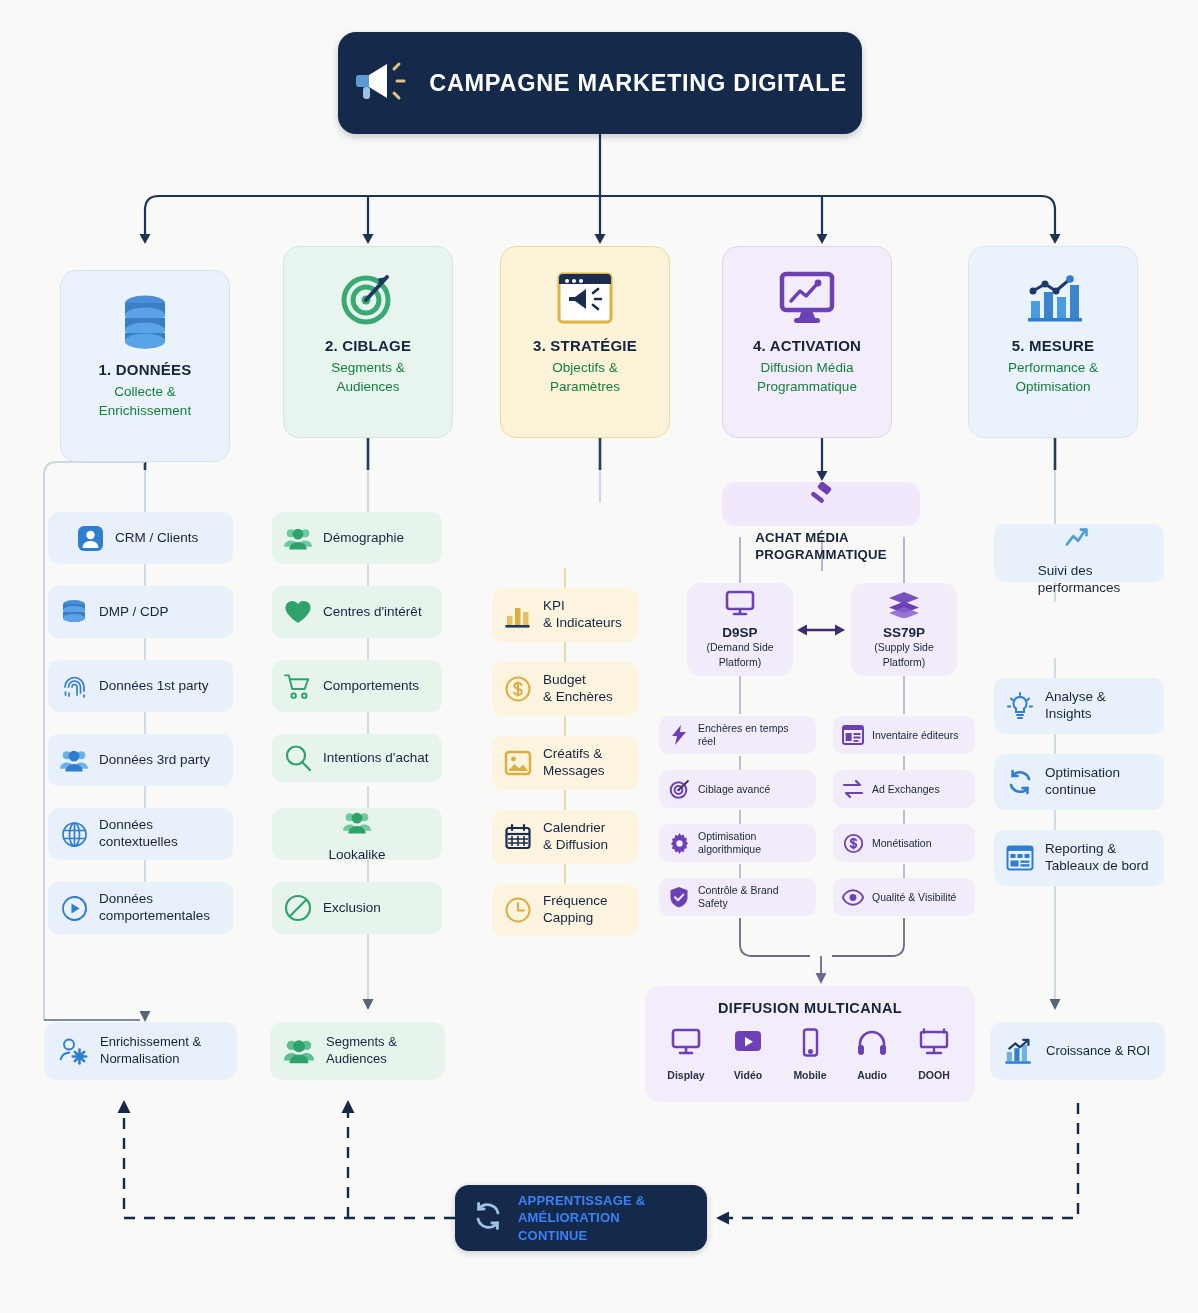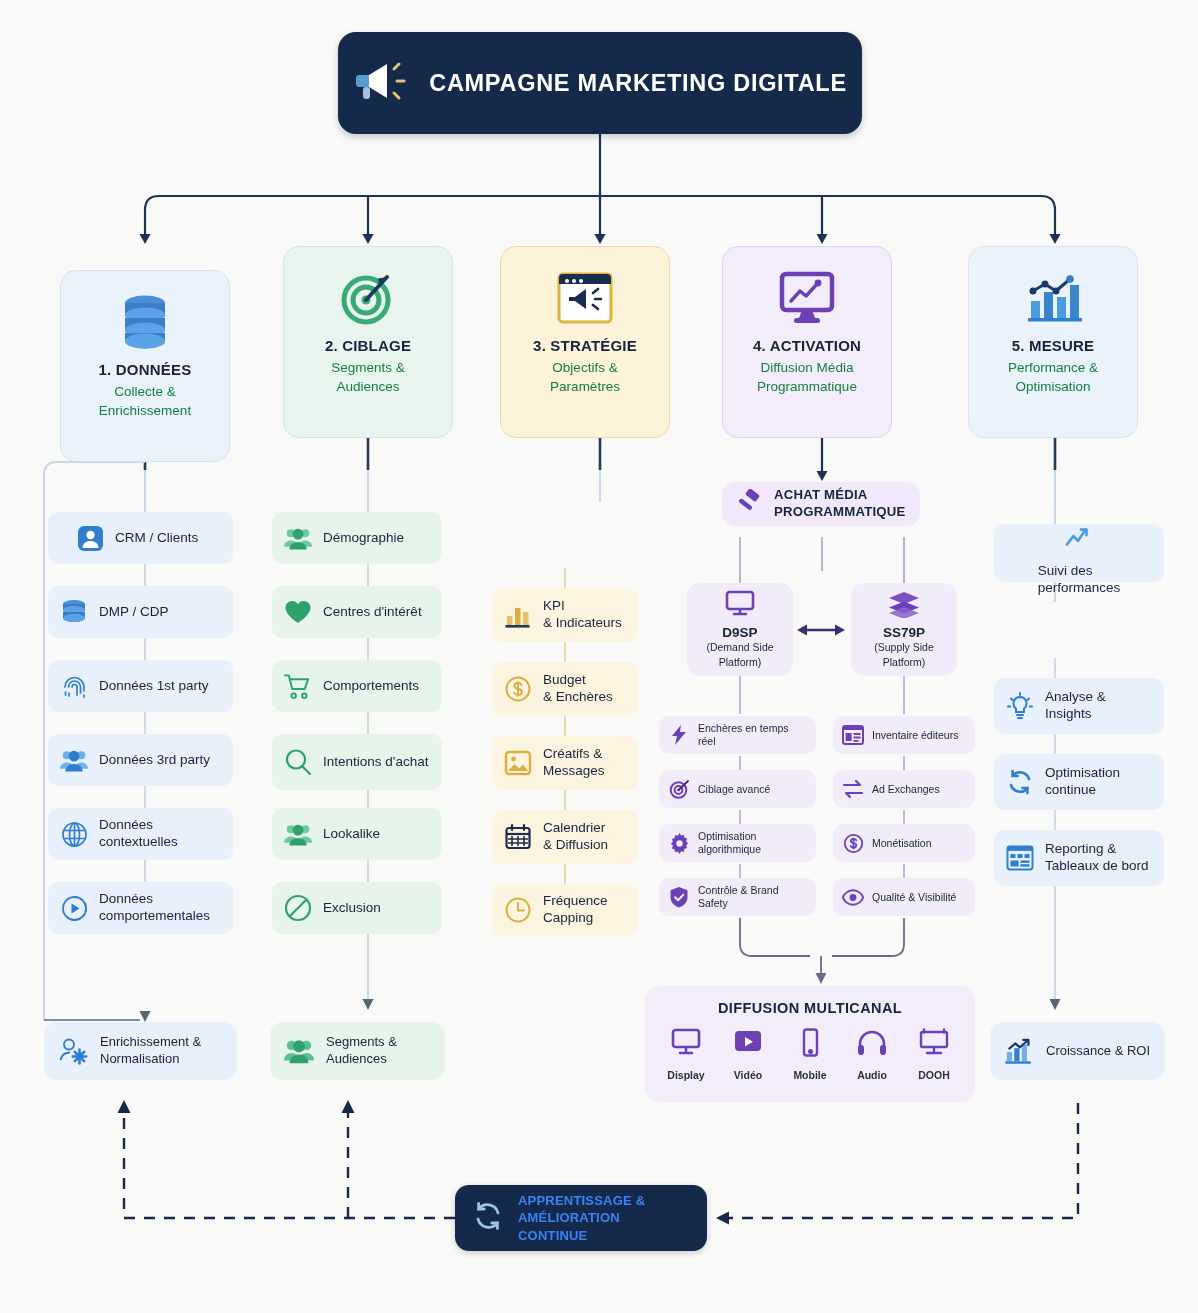--- a/index.html
+++ b/index.html
@@ -60,21 +60,21 @@
   
   .col1{left:48px;width:185px;}
   .col2{left:272px;width:170px;}
   .col3{left:492px;width:146px;}
   .col5{left:994px;width:170px;}
 
   
   .achat{
     position:absolute;left:722px;top:482px;width:198px;height:44px;
     background:#f1e9fb;border-radius:13px;
-    display:flex;align-items:center;gap:10px;padding:0 12px;box-sizing:border-box;
+    display:flex;align-items:center;gap:18px;padding:0 12px;box-sizing:border-box;flex-direction:column;
   }
   .achat .t{font-size:13.2px;font-weight:bold;line-height:1.28;letter-spacing:.2px;}
 
   
   .platform{
     position:absolute;top:583px;width:106px;height:93px;
     background:#f2ecfa;border-radius:13px;
     display:flex;flex-direction:column;align-items:center;justify-content:center;
     text-align:center;
   }
@@ -471,30 +471,30 @@
   <div class="chip c-green col2" style="top:660px;height:52px;">
     <span class="ic">
       <svg width="29" height="27" viewBox="0 0 29 27" fill="none" stroke="#2fa26c" stroke-width="2" stroke-linecap="round" stroke-linejoin="round">
         <path d="M1 2h4l3.5 14h13l3.5-10H7"></path>
           <circle cx="10" cy="23" r="2.3"></circle>
           <circle cx="21" cy="23" r="2.3"></circle>
       </svg>
     </span>
     <span class="tx">Comportements</span>
   </div>
-  <div class="chip c-green col2" style="top:734px;height:56px;">
+  <div class="chip c-green col2" style="top:734px;height:48px;">
     <span class="ic">
       <svg width="28" height="28" viewBox="0 0 28 28" fill="none" stroke="#2fa26c" stroke-width="2.2" stroke-linecap="round">
           <circle cx="12" cy="11.5" r="9"></circle>
           <path d="M18.5 18.5L26 26"></path>
         </svg>
     </span>
     <span class="tx">Intentions d'achat</span>
   </div>
-  <div class="chip c-green col2" style="top:808px;height:52px;">
+  <div class="chip c-green col2" style="top:808px;height:52px;flex-direction:column;">
     <span class="ic">
       <svg width="29" height="25" viewBox="0 0 29 25">
           <circle cx="7" cy="7" r="4.2" fill="#6fc9a0"></circle>
           <circle cx="22" cy="7" r="4.2" fill="#6fc9a0"></circle>
           <path d="M0 21c0-4 3.2-6.5 7-6.5s7 2.5 7 6.5z" fill="#6fc9a0"></path>
           <path d="M15 21c0-4 3.2-6.5 7-6.5s7 2.5 7 6.5z" fill="#6fc9a0"></path>
           <circle cx="14.5" cy="8" r="5.6" fill="#2fa26c"></circle>
           <path d="M5.5 24c0-5 4-8 9-8s9 3 9 8z" fill="#2fa26c"></path>
         </svg>
     </span>

